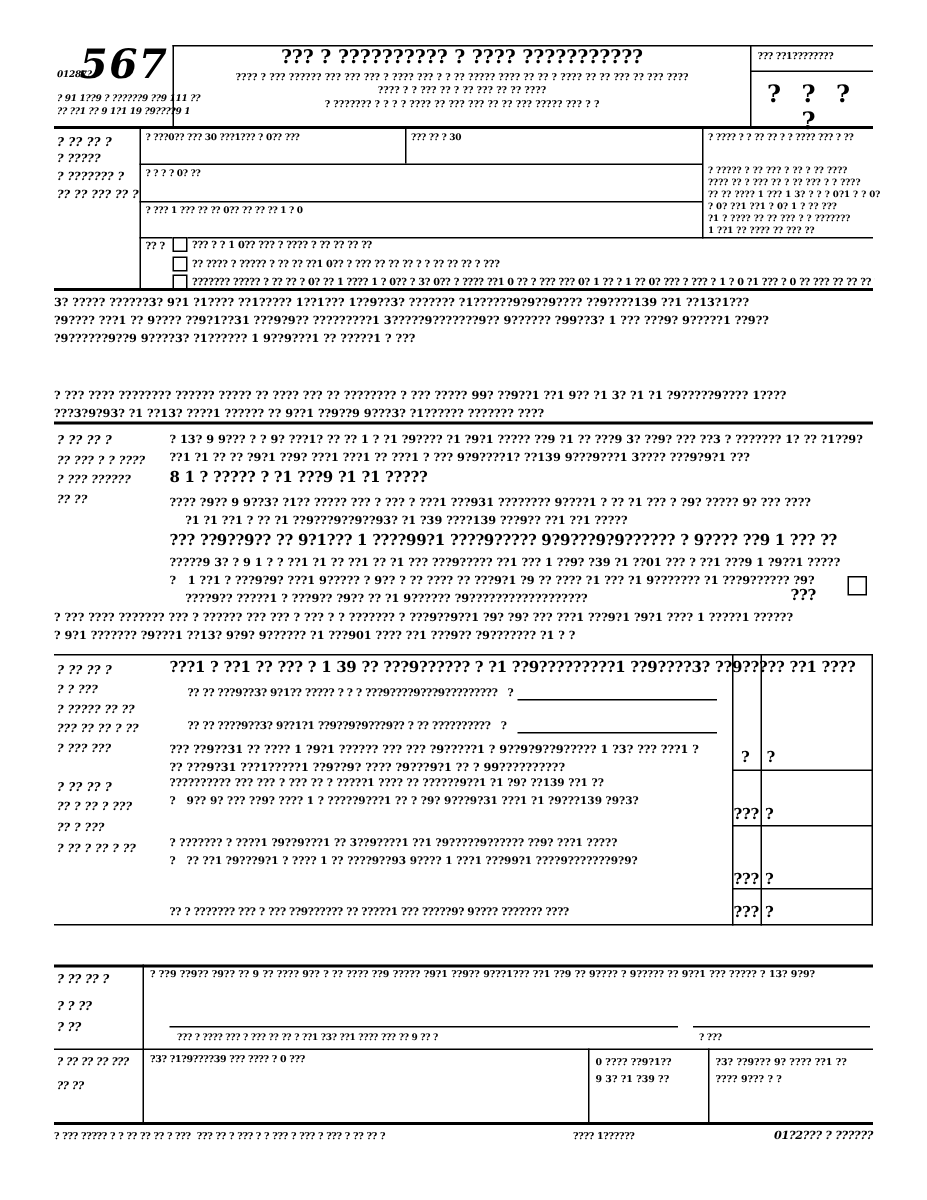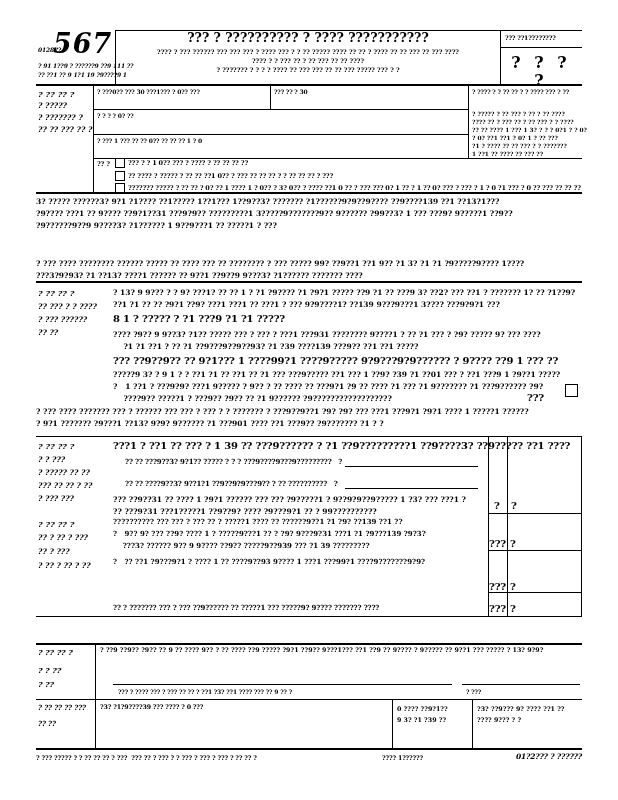--- a/index.html
+++ b/index.html
@@ -105,21 +105,21 @@
     </div>
   <div class="rule" style="left:36px;top:281px;width:546px;height:2px"></div>
 
   <div class="abs lines lh13 sideb" style="left:38px;top:287px;font-style:italic;font-weight:bold;font-size:7.5px">
       <div>? ?? ?? ?</div>
       <div>?? ??? ? ? ????</div>
       <div>? ??? ??????</div>
       <div>?? ??</div>
     </div>
   <div class="abs lines lh12 b" style="left:113px;top:287px">
-      <div>? 13? 9 9??? ? ? 9? ???1? ?? ?? 1 ? ?1 ?9???? ?1 ?9?1 ????? ??9 ?1 ?? ???9 3? ??2? ??? ??1 ? ??????? 1? ?? ?1??9?</div>
+      <div>? 13? 9 9??? ? ? 9? ???1? ?? ?? 1 ? ?1 ?9???? ?1 ?9?1 ????? ??9 ?1 ?? ???9 3? ??9? ??? ??3 ? ??????? 1? ?? ?1??9?</div>
       <div>??1 ?1 ?? ?? ?9?1 ??9? ???1 ???1 ?? ???1 ? ??? 9?9????1? ??139 9???9???1 3???? ???9?9?1 ???</div>
     </div>
   <div class="abs t b fs75" style="left:113px;top:313px">8 1 ? ????? ? ?1 ???9 ?1 ?1 ?????</div>
   <div class="abs lines lh12 b" style="left:113px;top:329px">
       <div>???? ?9?? 9 9??3? ?1?? ????? ??? ? ??? ? ???1 ???931 ???????? 9????1 ? ?? ?1 ??? ? ?9? ????? 9? ??? ????</div>
       <div>    ?1 ?1 ??1 ? ?? ?1 ??9???9??9??93? ?1 ?39 ????139 ???9?? ??1 ??1 ?????</div>
     </div>
   <div class="abs t b fs75" style="left:113px;top:355px">??? ??9??9?? ?? 9?1??? 1 ????99?1 ????9????? 9?9???9?9?????? ? 9???? ??9 1 ??? ??</div>
   <div class="abs lines lh12 b" style="left:113px;top:369px">
       <div>?????9 3? ? 9 1 ? ? ??1 ?1 ?? ??1 ?? ?1 ??? ???9????? ??1 ??? 1 ??9? ?39 ?1 ??01 ??? ? ??1 ???9 1 ?9??1 ?????</div>
@@ -161,27 +161,27 @@
 
   <div class="abs lines lh14 sideb" style="left:38px;top:517px;font-style:italic;font-weight:bold;font-size:7.5px">
       <div>? ?? ?? ?</div>
       <div>?? ? ?? ? ???</div>
       <div>?? ? ???</div>
       <div>? ?? ? ?? ? ??</div>
     </div>
   <div class="abs lines lh12s b" style="left:113px;top:516px">
       <div>?????????? ??? ??? ? ??? ?? ? ?????1 ???? ?? ??????9??1 ?1 ?9? ??139 ??1 ??</div>
       <div>?   9?? 9? ??? ??9? ???? 1 ? ?????9???1 ?? ? ?9? 9???9?31 ???1 ?1 ?9???139 ?9?3?</div>
-      <div>    ???3? ?????? 9?? 9 9???? ??9?? ?????9??939 ??? ?1 39 ?????????</div>
     </div>
   <div class="abs t b fs75" style="left:489px;top:538px">???</div>
   <div class="abs t b fs75" style="left:510px;top:538px">?</div>
   <div class="rule" style="left:488px;top:550px;width:94px;height:1px"></div>
 
   <div class="abs lines lh12s b" style="left:113px;top:556px">
+      <div>? ??????? ? ????1 ?9??9???1 ?? 3??9????1 ??1 ?9?????9?????? ??9? ???1 ?????</div>
       <div>?   ?? ??1 ?9???9?1 ? ???? 1 ?? ????9??93 9???? 1 ???1 ???99?1 ????9???????9?9?</div>
     </div>
   <div class="abs t b fs75" style="left:489px;top:581px">???</div>
   <div class="abs t b fs75" style="left:510px;top:581px">?</div>
   <div class="rule" style="left:488px;top:592px;width:94px;height:1px"></div>
 
   <div class="abs t b fs7" style="left:113px;top:603px">?? ? ??????? ??? ? ??? ??9?????? ?? ?????1 ??? ?????9? 9???? ??????? ????</div>
   <div class="abs t b fs75" style="left:489px;top:603px">???</div>
   <div class="abs t b fs75" style="left:510px;top:603px">?</div>
   <div class="rule" style="left:36px;top:616px;width:546px;height:1px"></div>

